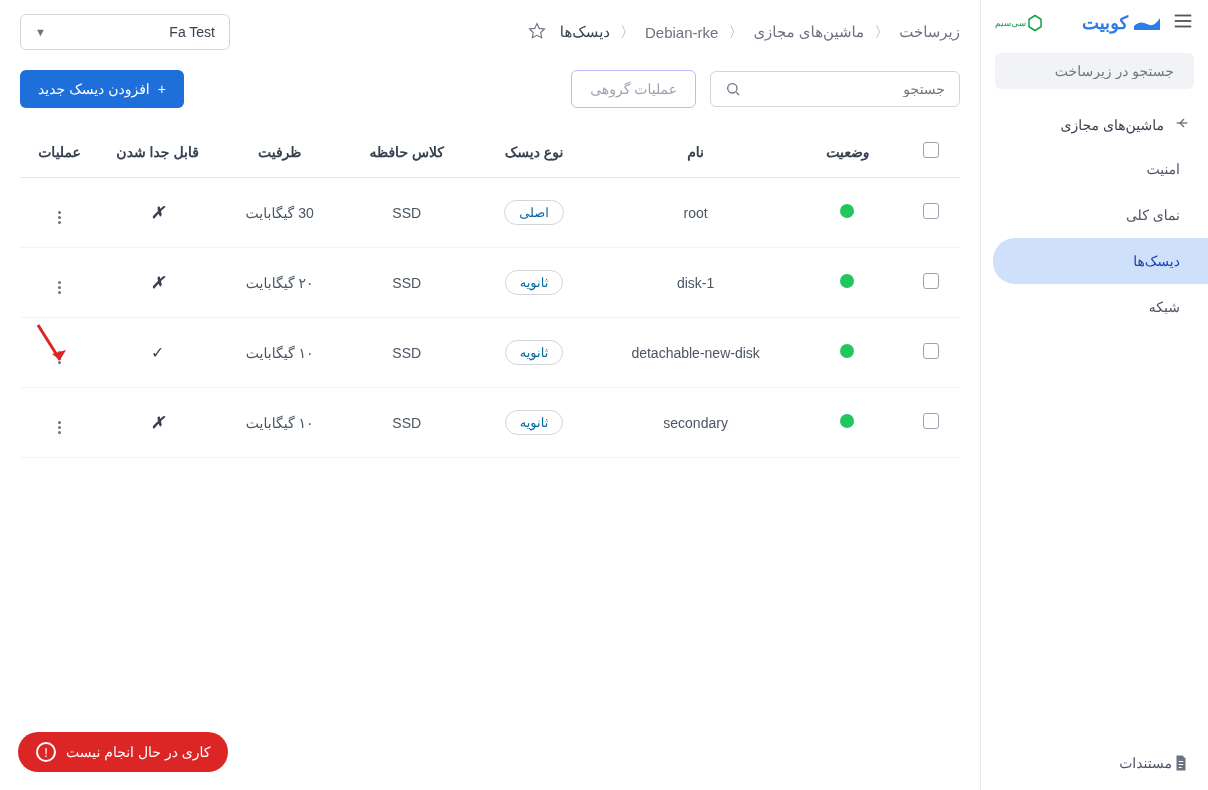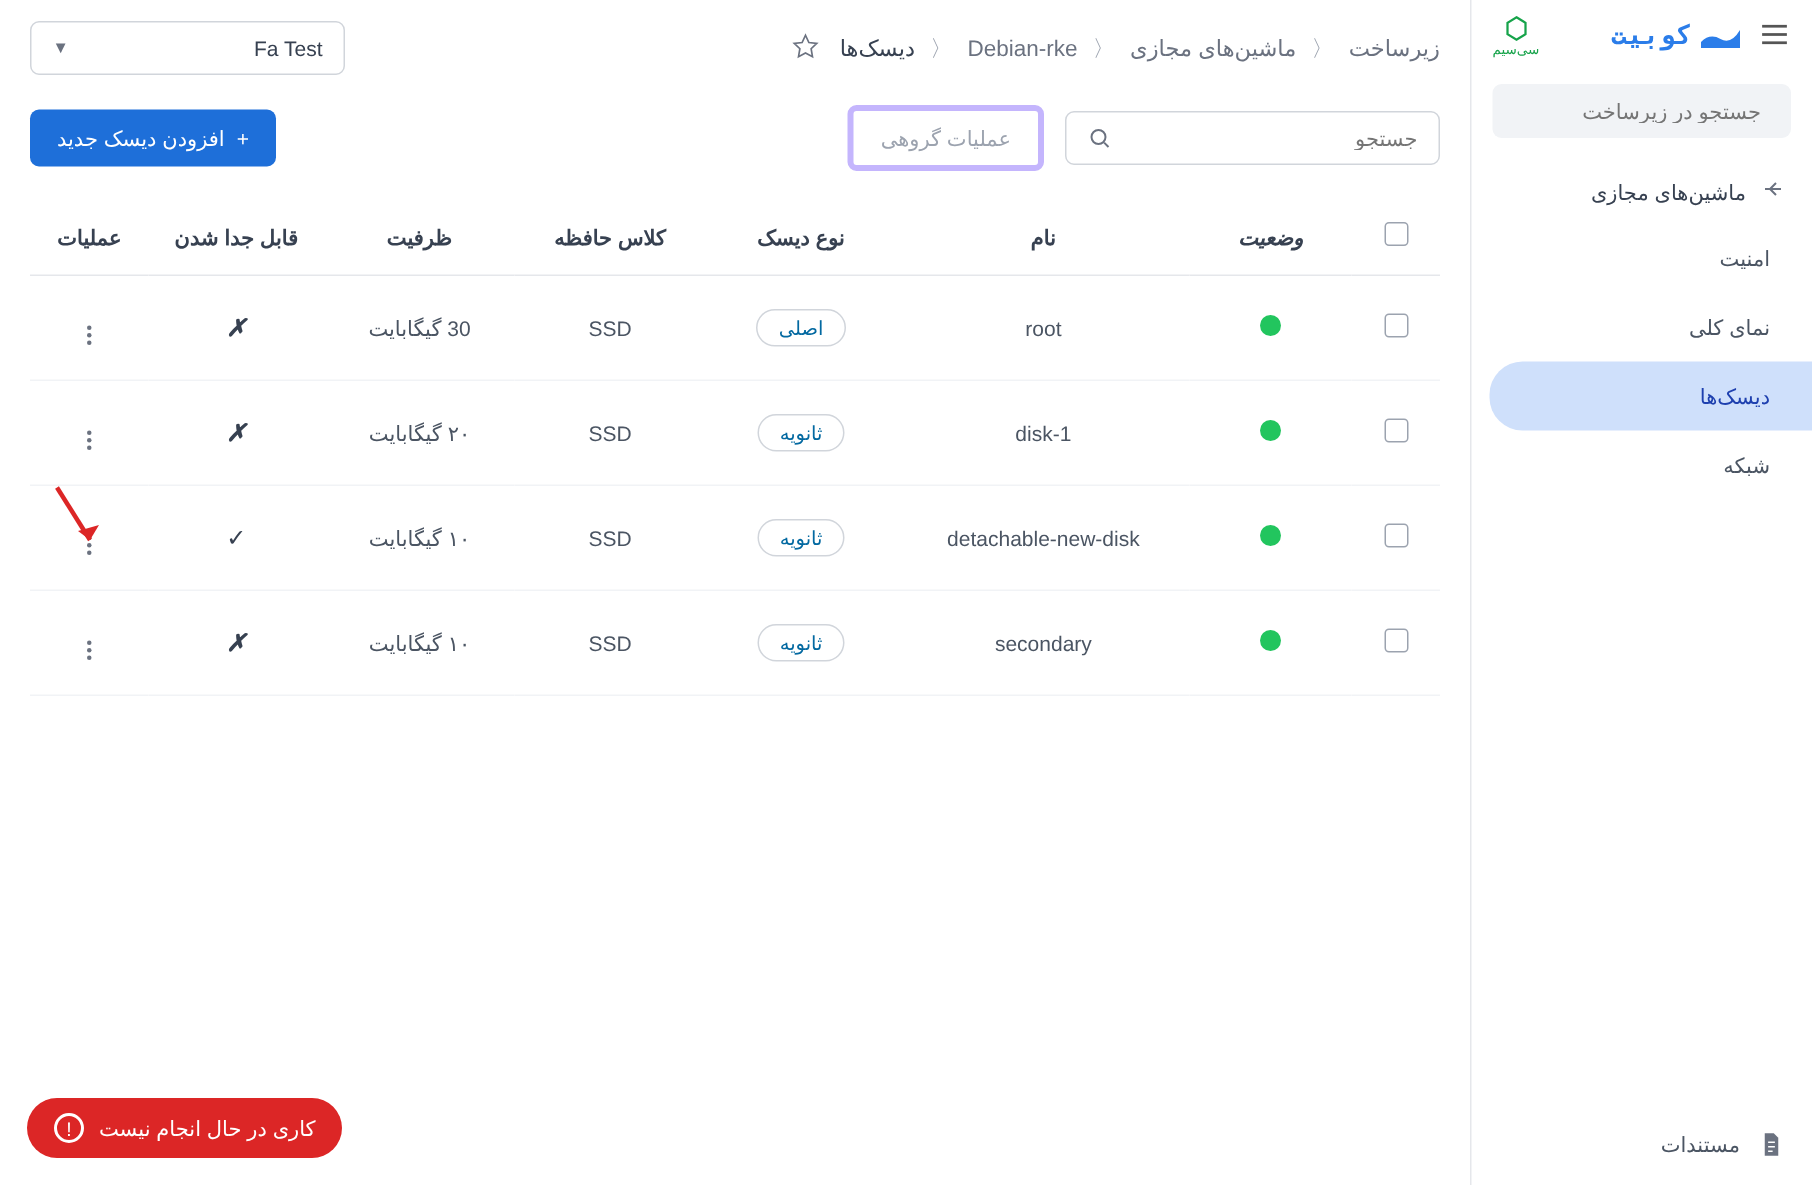--- a/index.html
+++ b/index.html
@@ -4,45 +4,45 @@
 <style>
 * { margin: 0; padding: 0; box-sizing: border-box; }
 body { font-family: Tahoma, Arial, sans-serif; background: #fff; color: #333; font-size: 14px; direction: rtl; }
 .app { display: flex; height: 790px; width: 1208px; overflow: hidden; }
 
 
 .sidebar { width: 228px; background: #fff; border-left: 1px solid #e5e7eb; display: flex; flex-direction: column; }
 .sidebar-top { display: flex; align-items: center; padding: 10px 14px; gap: 12px; }
 .menu-toggle { cursor: pointer; color: #555; }
 .brand { display: flex; align-items: center; gap: 6px; }
-.brand-text { color: #2b7de9; font-weight: 700; font-size: 18px; font-family: Liberation Mono, monospace; }
+.brand-text { color: #2b7de9; font-weight: 700; font-size: 18px; }
 .brand-logo { color: #2b7de9; }
-.brand-secondary { margin-right: auto; color: #16a34a; display:flex; flex-direction:column; align-items:center; font-size:9px; }
+.brand-secondary { margin-right: auto; color: #16a34a; display:flex; flex-direction:row; align-items:center; font-size:9px; }
 .sidebar-search { margin: 8px 14px 14px; background: #f1f3f6; border-radius: 6px; display: flex; align-items: center; padding: 10px 12px; gap: 8px; color: #9ca3af; }
 .sidebar-search input { border: none; background: transparent; outline: none; flex: 1; font-family: inherit; text-align: right; color: #555; font-size: 14px; }
 .sidebar-section { padding: 12px 18px; display: flex; align-items: center; gap: 10px; color: #374151; font-size: 14px; }
 .sidebar-section .arrow { color: #6b7280; }
 .sidebar-item { padding: 15px 28px; color: #4b5563; cursor: pointer; border-radius: 22px 0 0 22px; margin-left: 12px; }
 .sidebar-item.active { background: #cfe0fb; color: #1e40af; }
-.sidebar-bottom { margin-top: auto; padding: 18px; display: flex; align-items: center; gap: 12px; color: #4b5563; }
+.sidebar-bottom { margin-top: auto; padding: 18px; display: flex; align-items: center; gap: 0; color: #4b5563; }
 
 
 .main { flex: 1; display: flex; flex-direction: column; position: relative; }
 .topbar { display: flex; align-items: center; padding: 14px 20px; gap: 10px; }
 .breadcrumb { display: flex; align-items: center; gap: 10px; color: #6b7280; font-size: 15px; }
 .breadcrumb .sep { color: #9ca3af; }
 .breadcrumb .current { color: #374151; }
 .star-btn { color: #6b7280; cursor: pointer; margin-right: 4px; }
 .project-select { margin-right: auto; border: 1px solid #d1d5db; border-radius: 6px; padding: 9px 14px; display: flex; align-items: center; gap: 40px; color: #374151; cursor: pointer; min-width: 210px; justify-content: space-between; }
 .project-select .caret { color: #6b7280; font-size: 11px; }
 
 .toolbar { display: flex; align-items: center; gap: 14px; padding: 6px 20px 18px; }
 .search-box { border: 1px solid #d1d5db; border-radius: 6px; display: flex; align-items: center; padding: 9px 14px; gap: 10px; flex: 0 0 250px; }
 .search-box input { border: none; outline: none; flex: 1; font-family: inherit; font-size: 14px; text-align: right; }
-.group-ops { border: 4px solid #c4b5fd; border-radius: 6px; padding: 10px 18px; color: #9ca3af; background: #fff; cursor: not-allowed; font-family: inherit; font-size: 14px; }
+.group-ops { border: 1px solid #c4b5fd; border-radius: 6px; padding: 10px 18px; color: #9ca3af; background: #fff; cursor: not-allowed; font-family: inherit; font-size: 14px; }
 .add-disk { margin-right: auto; background: #1e6fd9; color: #fff; border: none; border-radius: 6px; padding: 11px 18px; cursor: pointer; font-family: inherit; font-size: 14px; display: flex; align-items: center; gap: 8px; }
 
 
 .table-wrap { padding: 0 20px; }
 table { width: 100%; border-collapse: collapse; }
 thead th { text-align: center; padding: 16px 8px; color: #374151; font-weight: 600; font-size: 14px; border-bottom: 1px solid #e5e7eb; }
 tbody td { text-align: center; padding: 22px 8px; border-bottom: 1px solid #f1f3f6; color: #4b5563; font-size: 14px; }
 .checkbox { width: 16px; height: 16px; border: 1.5px solid #9ca3af; border-radius: 3px; display: inline-block; cursor: pointer; }
 .status-dot { width: 14px; height: 14px; background: #22c55e; border-radius: 50%; display: inline-block; }
 .disk-type-badge { border: 1px solid #d1d5db; border-radius: 14px; padding: 4px 14px; display: inline-block; font-size: 13px; color: #0369a1; }

